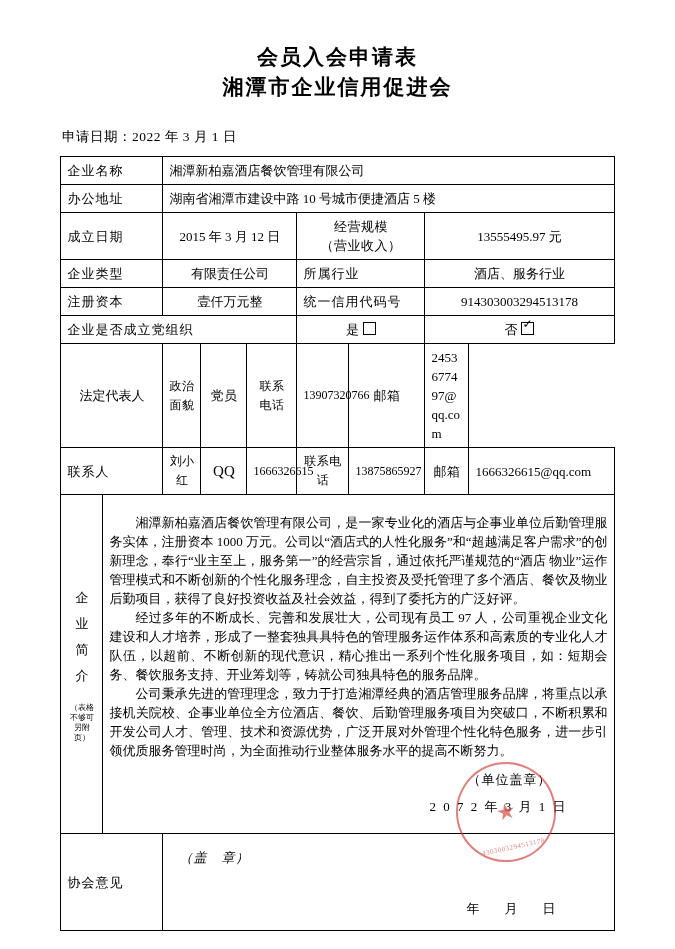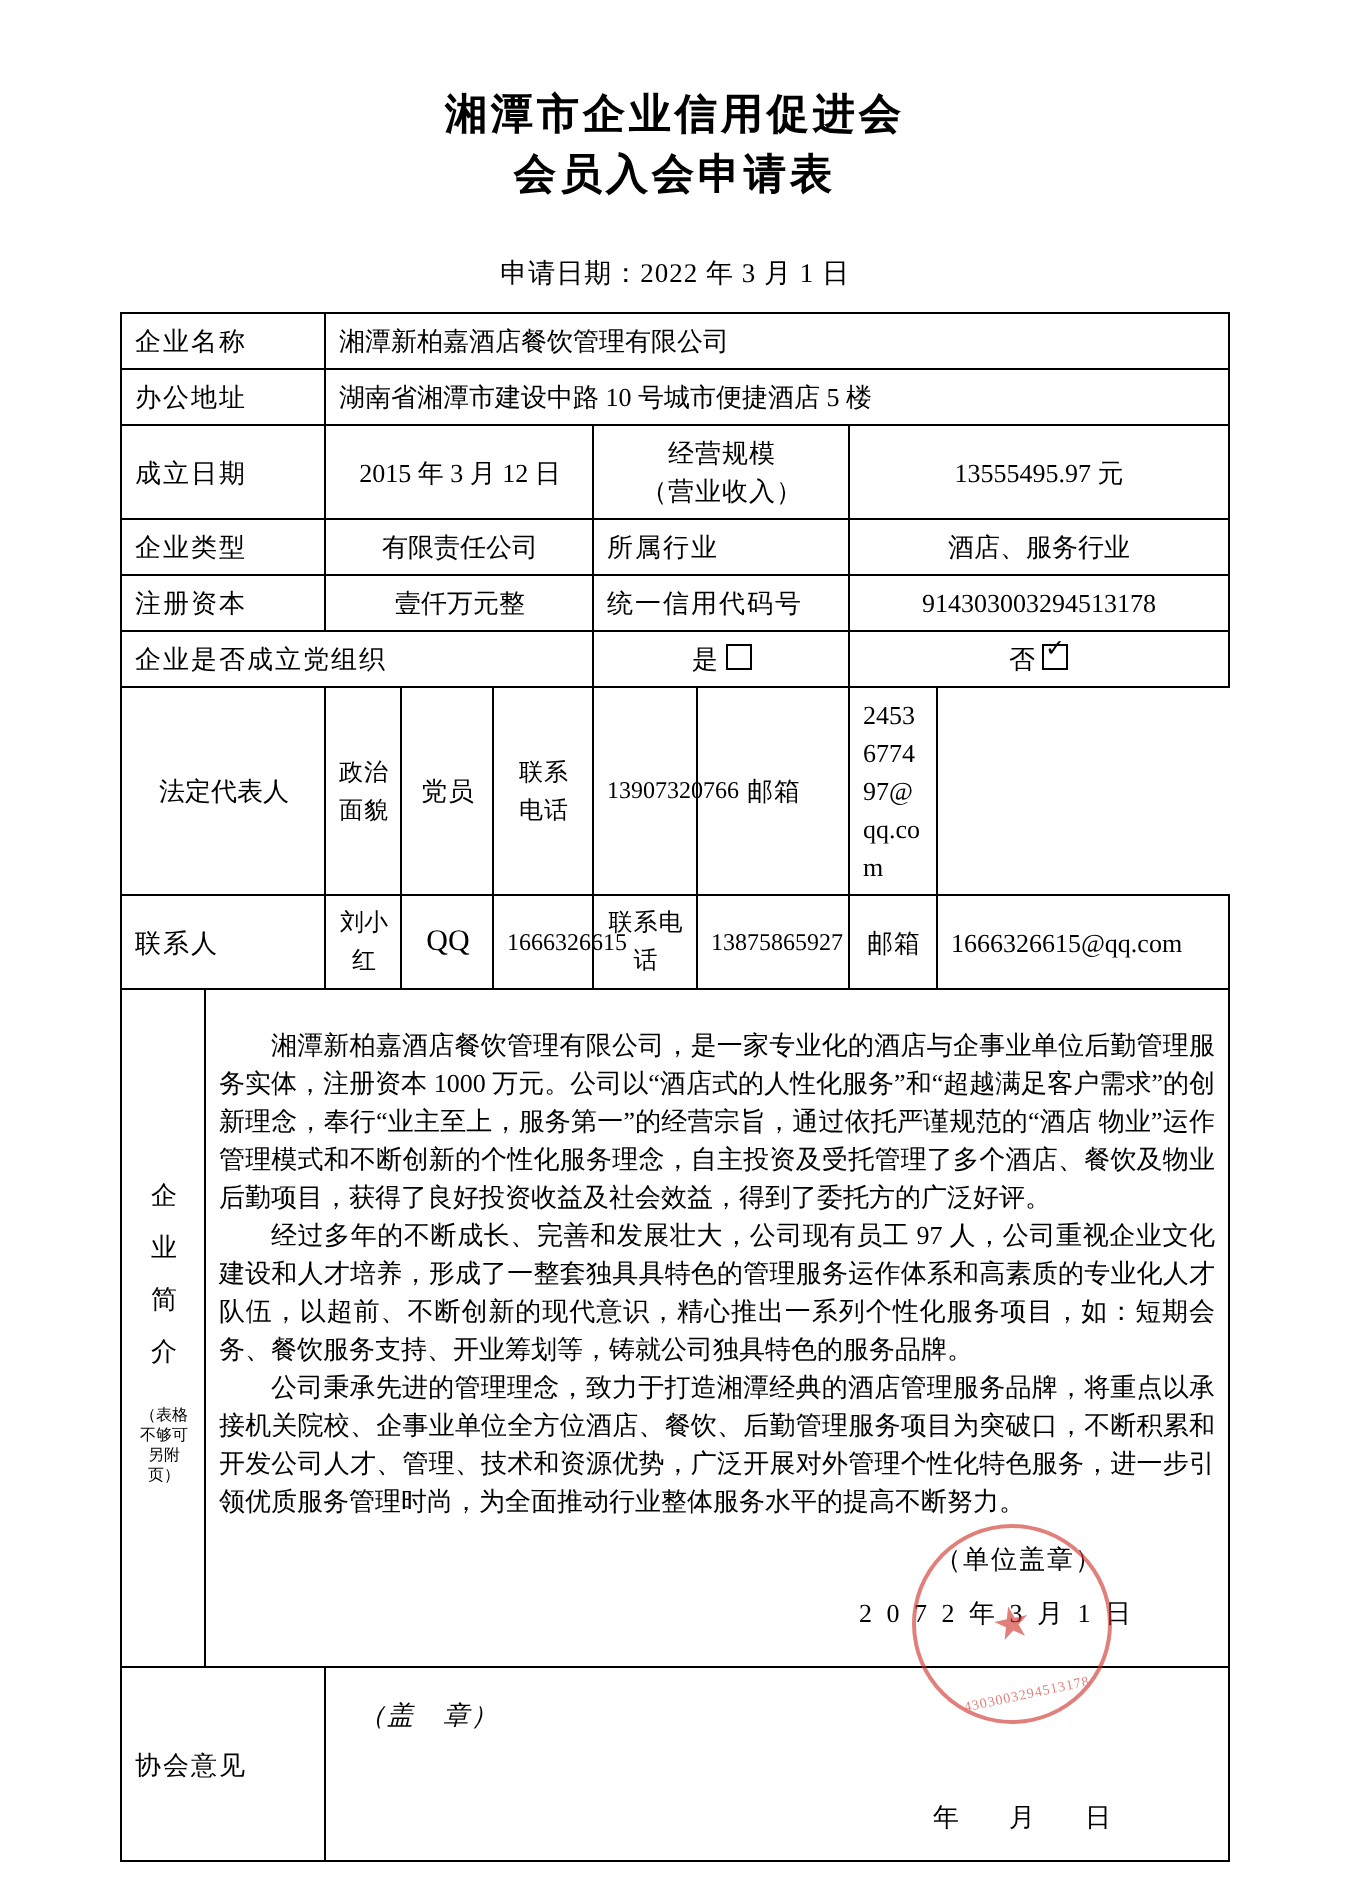--- a/index.html
+++ b/index.html
@@ -28,23 +28,23 @@
     margin-bottom: 0;
   }
   .title-line {
     font-size: 21px;
     font-weight: bold;
     letter-spacing: 2px;
     line-height: 30px;
   }
   .apply-date {
     margin-top: 26px;
+    margin-left: 62px;
     font-size: 13.5px;
     letter-spacing: 0.5px;
-    text-align: center;
   }
   table.form {
     border-collapse: collapse;
     margin: 10px auto 0 auto;
     width: 553px;
     table-layout: fixed;
   }
   table.form td {
     border: 1px solid #000000;
     font-size: 13px;
@@ -195,22 +195,22 @@
     color: #d0342c;
     letter-spacing: 0.5px;
   }
 </style>
 </head>
 <body>
 
 <div class="page">
 
   <div class="title-block">
+    <div class="title-line">会员入会申请表</div>
     <div class="title-line">湘潭市企业信用促进会</div>
-    <div class="title-line">会员入会申请表</div>
   </div>
 
   <div class="apply-date">申请日期：2022 年 3 月 1 日</div>
 
   <table class="form">
     <colgroup>
       <col style="width:42px">
       <col style="width:60px">
       <col style="width:38px">
       <col style="width:46px">

